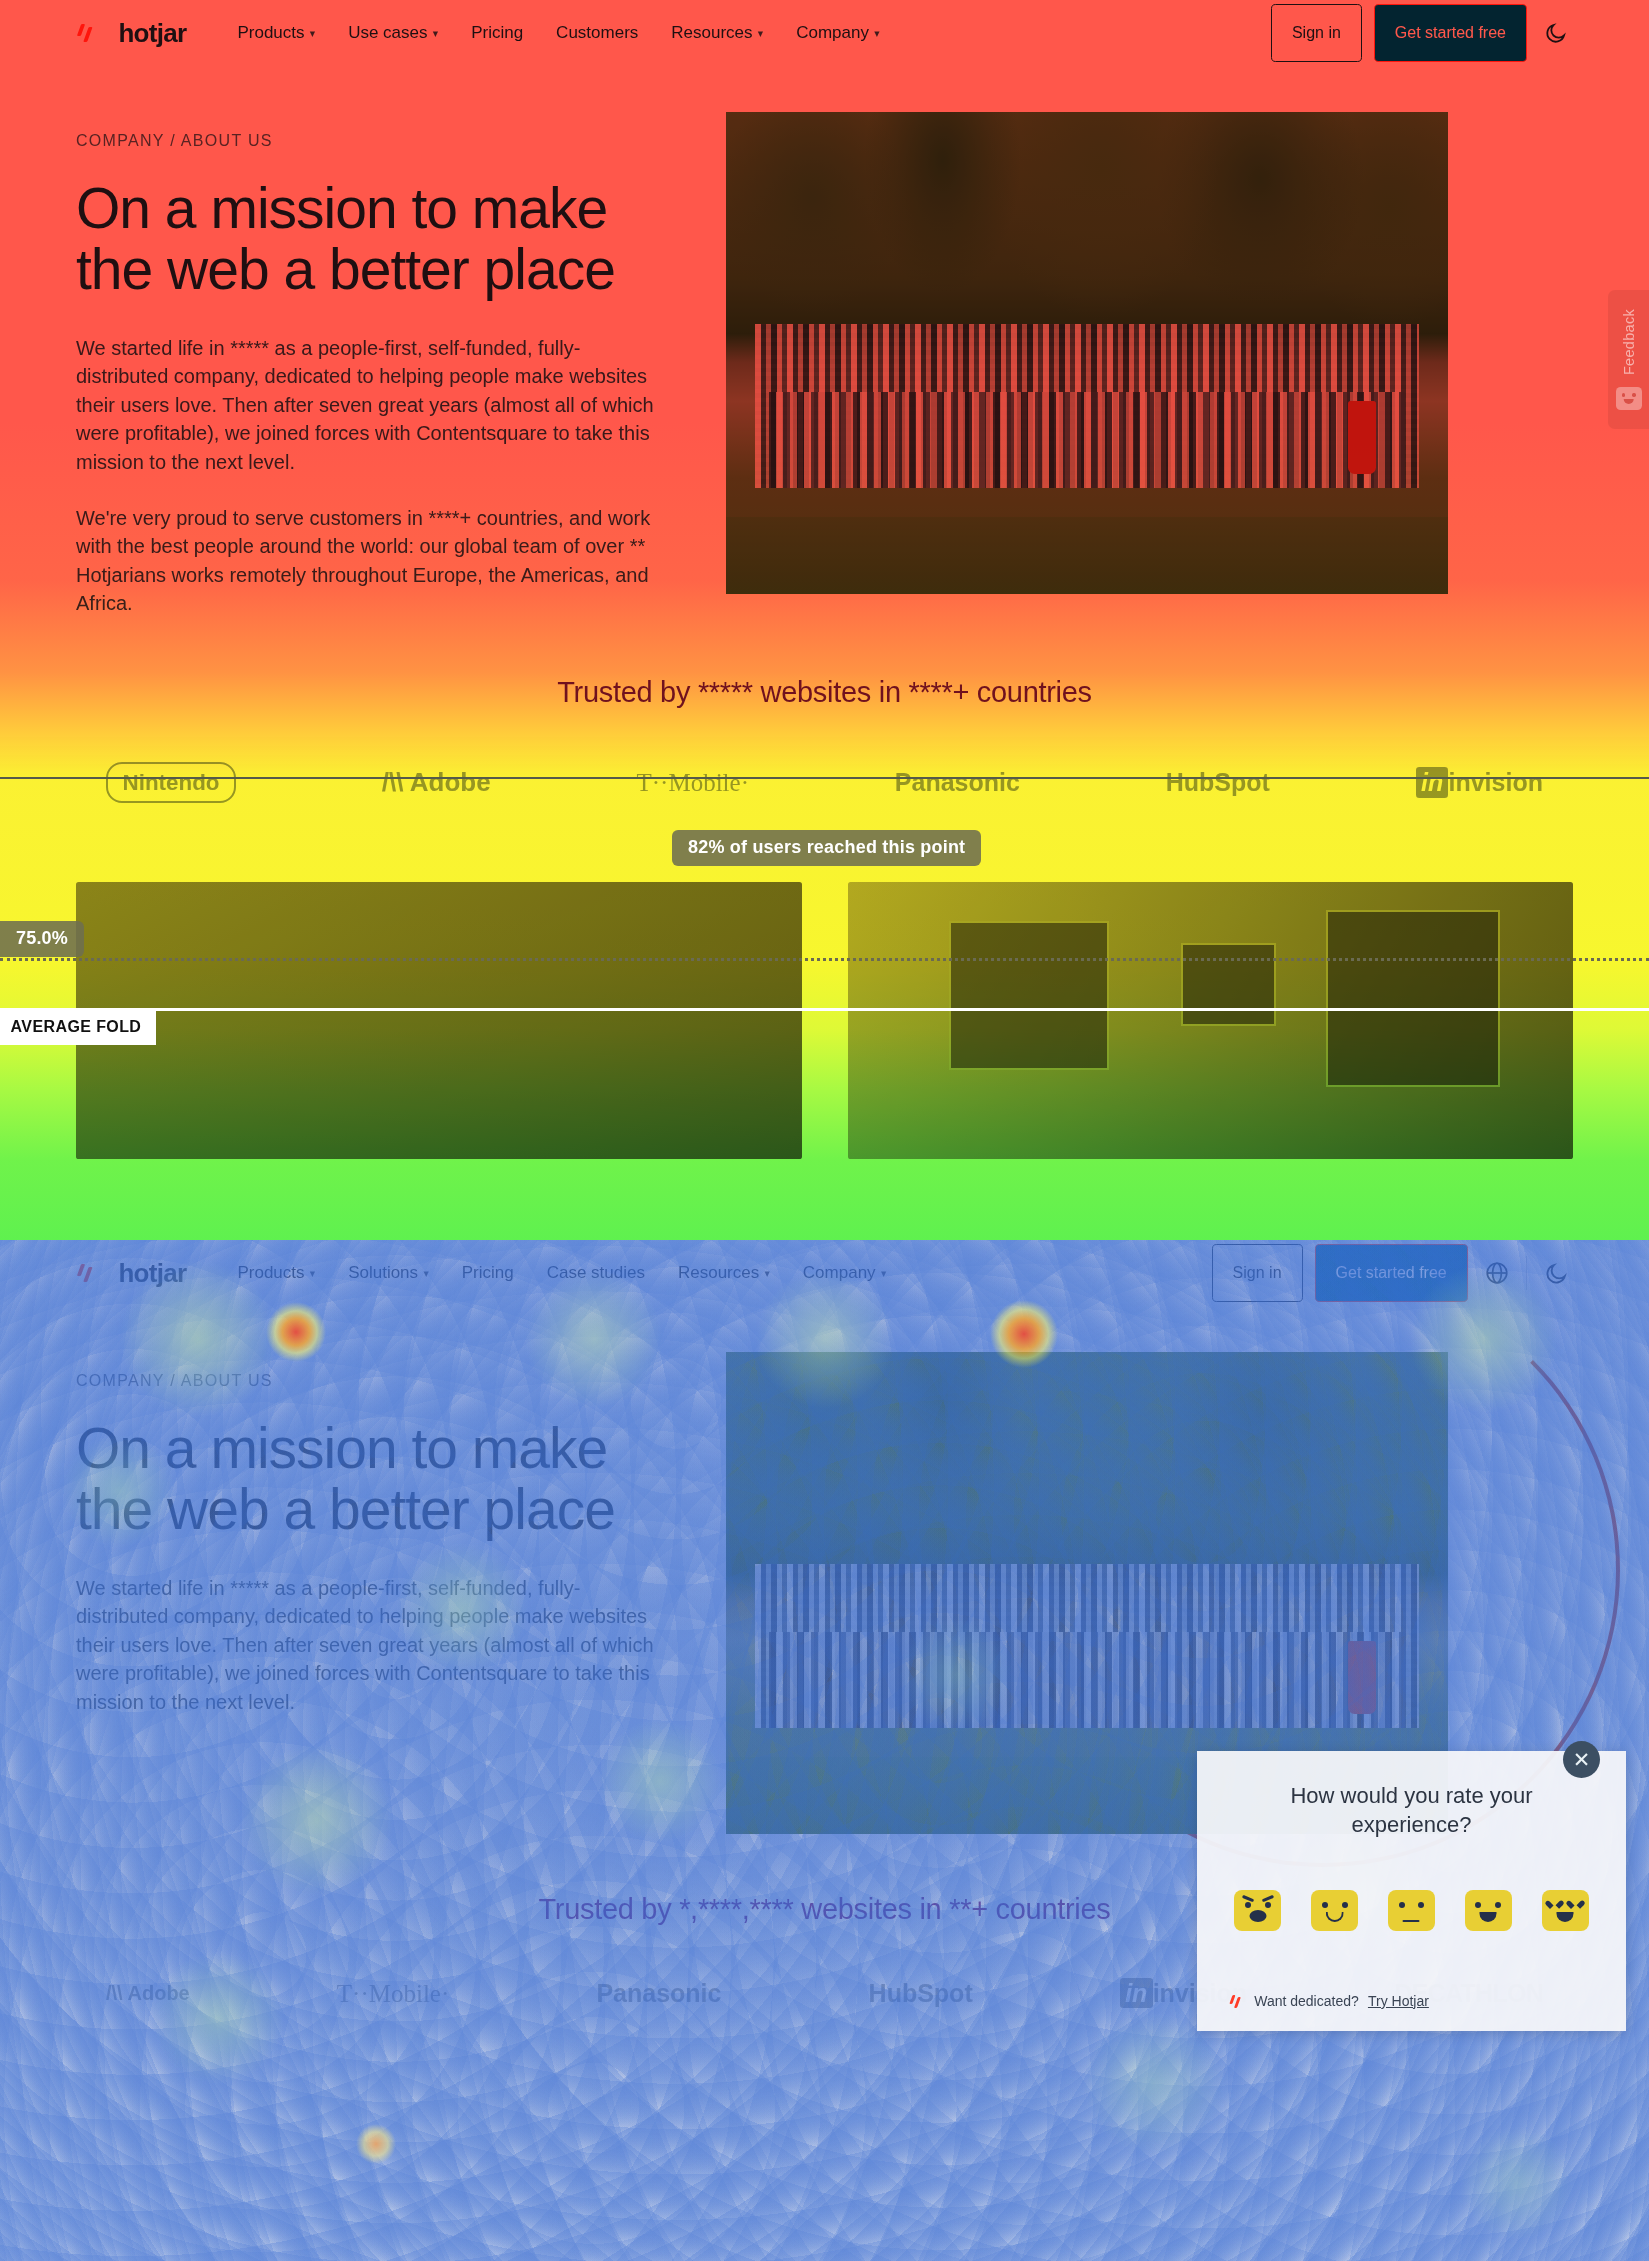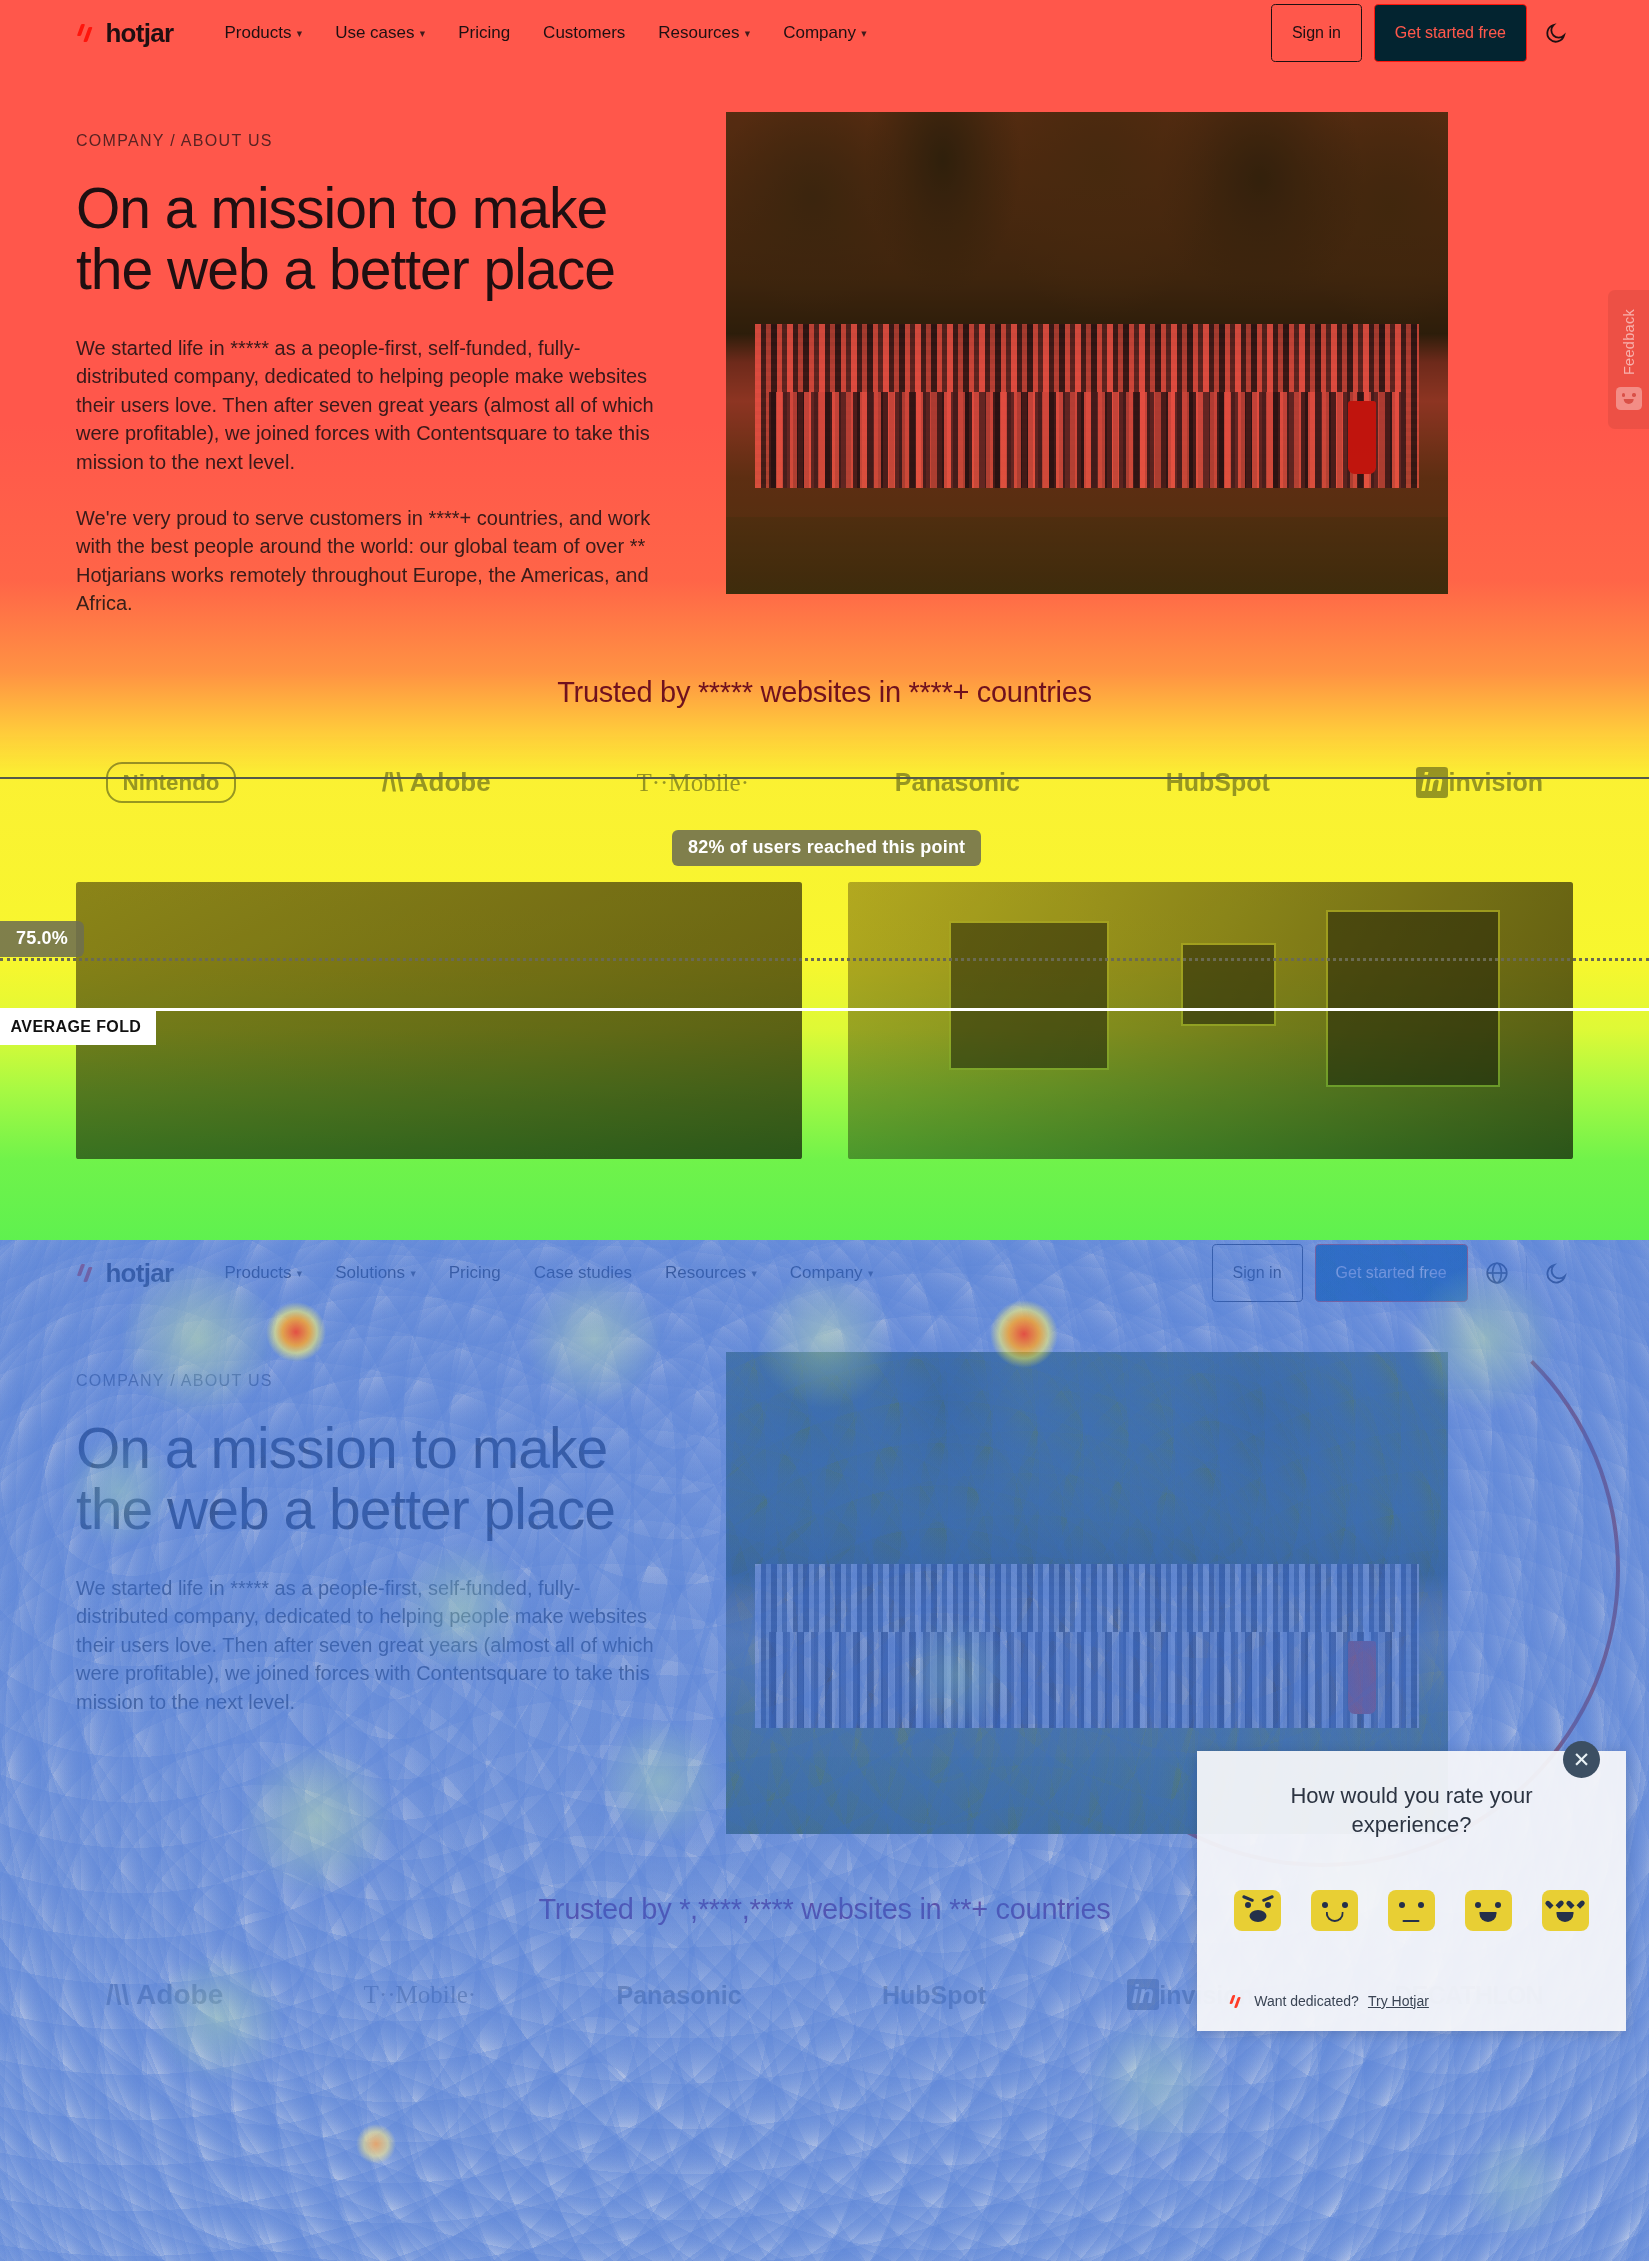--- a/index.html
+++ b/index.html
@@ -7,21 +7,21 @@
 
   #page { position: relative; width: 1649px; height: 2261px; overflow: hidden; background: #fff; }
 
   
   .scroll-section { position: absolute; left:0; top:0; width: 1649px; height: 1240px; overflow: hidden; background:#fff; }
 
   .page-render { position:absolute; left:0; top:0; width:1649px; }
 
   
   .nav { position:relative; height:66px; display:flex; align-items:center; padding:0 76px; }
-  .logo { display:flex; align-items:center; gap:7px; font-size:26px; font-weight:700; letter-spacing:-0.7px; color:#1f2b3a; }
+  .logo { display:flex; align-items:center; gap:20px; font-size:26px; font-weight:700; letter-spacing:-0.7px; color:#1f2b3a; }
   .logo-mark { display:inline-block; width:22.4px; height:22.4px; position:relative; }
   .logo-mark i { position:absolute; display:block; width:4px; height:17px; background:#ff3c28; transform: skewX(-20deg); border-radius:1.3px; }
   .logo-mark i:nth-child(1){ left:2.6px; top:2.6px; height:12px;}
   .logo-mark i:nth-child(2){ left:10px; top:5.3px; height:14.5px;}
   .nav-links { display:flex; align-items:center; gap:33px; margin-left:51px; }
   .nav-link { font-size:17px; color:#1f2b3a; white-space:nowrap; display:flex; align-items:center; gap:5.3px; }
   .caret { font-size:10.6px; opacity:.85; }
   .nav-right { margin-left:auto; display:flex; align-items:center; gap:12px; }
   .btn { font-size:16px; border-radius:4.6px; padding:19px 20px; white-space:nowrap; }
   .btn-ghost { border:1.3px solid #1f2b3a; color:#1f2b3a; background:transparent; }
@@ -311,21 +311,21 @@
               <div class="photo-crowd2"></div>
             <div class="photo-red"></div>
               <div class="photo-grass"></div>
           </div>
         </div>
       </div>
 
       <div class="trusted">
         <div class="trusted-h">Trusted by *,****,**** websites in **+ countries</div>
         <div class="logos">
-          <span class="brand" style="font-size:28px;font-weight:600;"><span style="font-weight:800;">/\\</span> <span>Adobe</span></span>
+          <span class="brand" style="font-size:20px;font-weight:600;"><span style="font-weight:800;">/\\</span> <span>Adobe</span></span>
           <span class="brand" style="font-size:25px;font-family:'Liberation Serif',serif;">T··Mobile·</span>
           <span class="brand" style="font-size:25px;font-weight:800;">Panasonic</span>
           <span class="brand" style="font-size:25px;font-weight:600;">HubSpot</span>
           <span class="brand" style="font-size:25px;font-weight:700;"><span style="background:#5c6672;color:#fff;padding:1.3px 5.3px;border-radius:3.3px;font-style:italic;">in</span><span>invision</span></span>
           <span class="brand" style="font-size:25px;font-weight:800;letter-spacing:-0.7px;">DECATHLON</span>
         </div>
       </div>
     </div>
 
     <div class="click-overlay" style="

